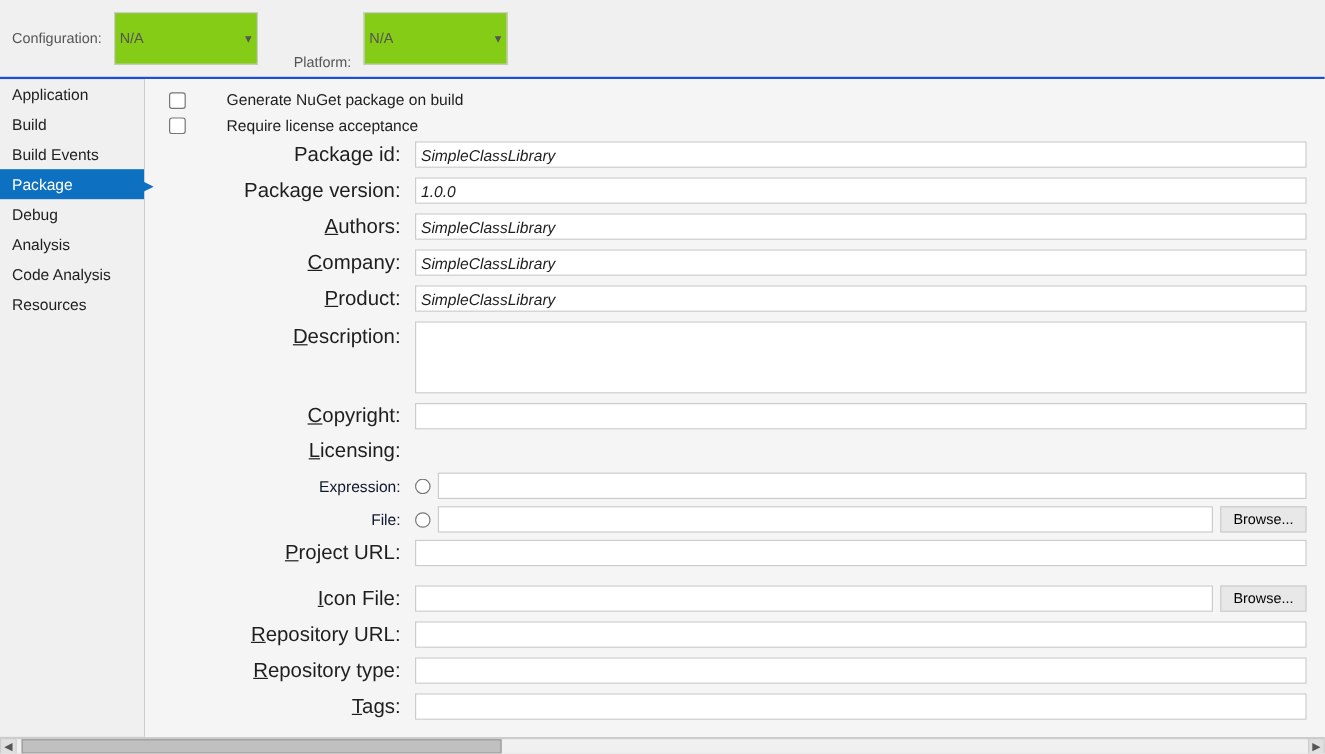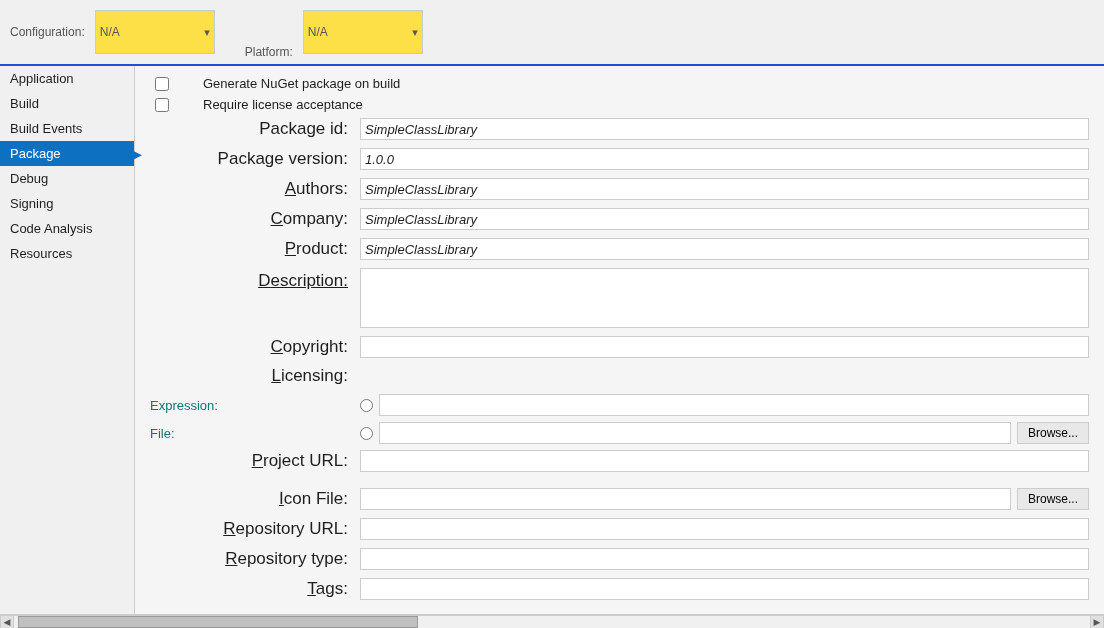--- a/index.html
+++ b/index.html
@@ -22,21 +22,21 @@
       gap: 10px;
       border-bottom: 2px solid #1d4ed8;
     }
     .top-bar label {
       color: #555;
       font-size: 12px;
     }
     .top-bar select {
       font-size: 12px;
       padding: 14px 4px;
-      background: #fde047;
+      background: #84cc16;
       border: 1px solid #ccc;
       color: #555;
       width: 120px;
       appearance: none;
       -webkit-appearance: none;
       padding-right: 20px;
       position: relative;
     }
     .select-wrapper {
       position: relative;
@@ -51,21 +51,21 @@
       pointer-events: none;
       color: #555;
       font-size: 11px;
     }
     .main-container {
       display: flex;
       flex: 1;
       overflow: hidden;
     }
     .sidebar {
-      width: 135px;
+      width: 121px;
       background: #f0f0f0;
       border-right: 1px solid #ccc;
       padding-top: 0;
       flex-shrink: 0;
     }
     .sidebar-item {
       padding: 5px 10px;
       cursor: pointer;
       font-size: 13px;
       color: #1e1e1e;
@@ -154,23 +154,23 @@
       font-family: 'Segoe UI', Arial, sans-serif;
       resize: none;
     }
     .radio-row {
       display: flex;
       align-items: center;
       margin-bottom: 6px;
     }
     .radio-row .radio-label {
       width: 210px;
-      text-align: left;
+      text-align: right;
       padding-right: 12px;
-      color: #0f766e;
+      color: #0f172a;
       font-size: 13px;
       flex-shrink: 0;
     }
     .radio-row input[type=radio] {
       margin-right: 6px;
     }
     .browse-btn {
       margin-left: 6px;
       padding: 2px 10px;
       height: 22px;
@@ -250,21 +250,21 @@
     <div class="sidebar-item">
       <span>Build Events</span>
     </div>
     <div class="sidebar-item active">
       <span>Package</span>
     </div>
     <div class="sidebar-item">
       <span>Debug</span>
     </div>
     <div class="sidebar-item">
-      <span>Signing</span>
+      <span>Analysis</span>
     </div>
     <div class="sidebar-item">
       <span>Code Analysis</span>
     </div>
     <div class="sidebar-item">
       <span>Resources</span>
     </div>
   </div>
 
   <div class="content-area">
@@ -297,21 +297,21 @@
       <div class="form-label"><span>C</span>ompany:</div>
       <input type="text" class="form-input" value="SimpleClassLibrary" style="">
     </div>
 
     <div class="form-row">
       <div class="form-label"><span>P</span>roduct:</div>
       <input type="text" class="form-input" value="SimpleClassLibrary" style="">
     </div>
 
     <div class="form-row" style="align-items:flex-start;">
-      <div class="form-label" style="padding-top:3px;text-decoration:underline;"><span>D</span>escription:</div>
+      <div class="form-label" style="padding-top:3px;"><span>D</span>escription:</div>
       <textarea class="description-textarea" style=""></textarea>
     </div>
 
     <div class="form-row">
       <div class="form-label"><span>C</span>opyright:</div>
       <input type="text" class="form-input" style="">
     </div>
 
     <div class="form-row">
       <div class="form-label"><span>L</span>icensing:</div>

